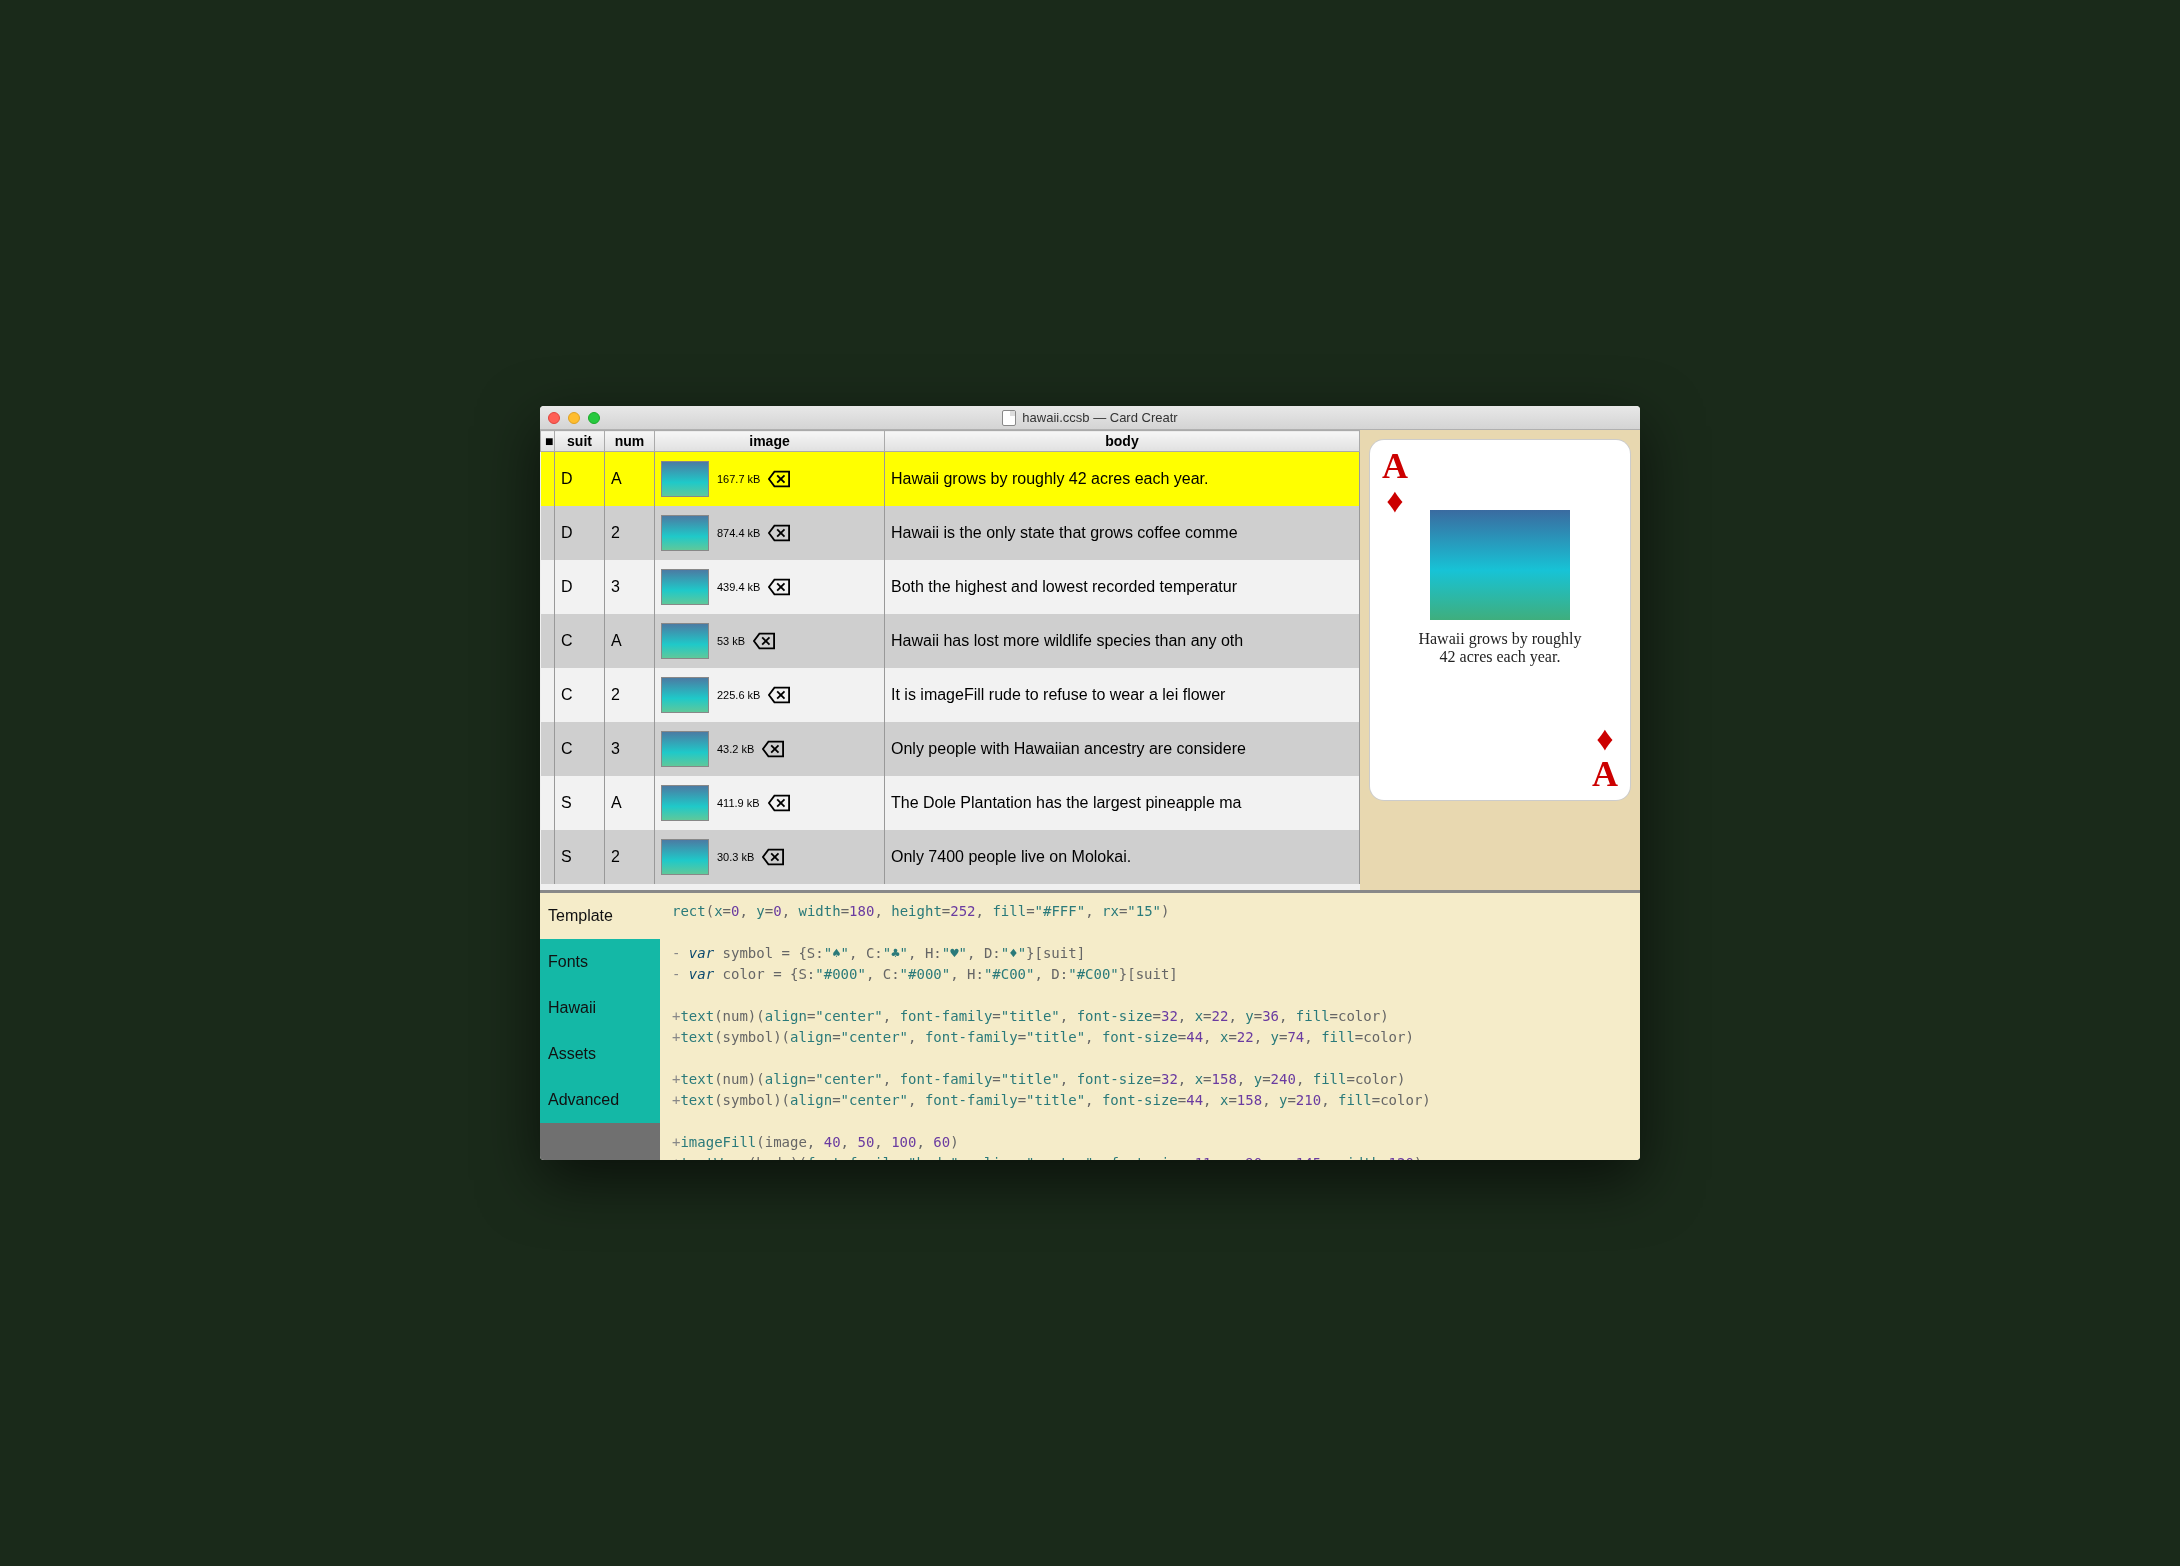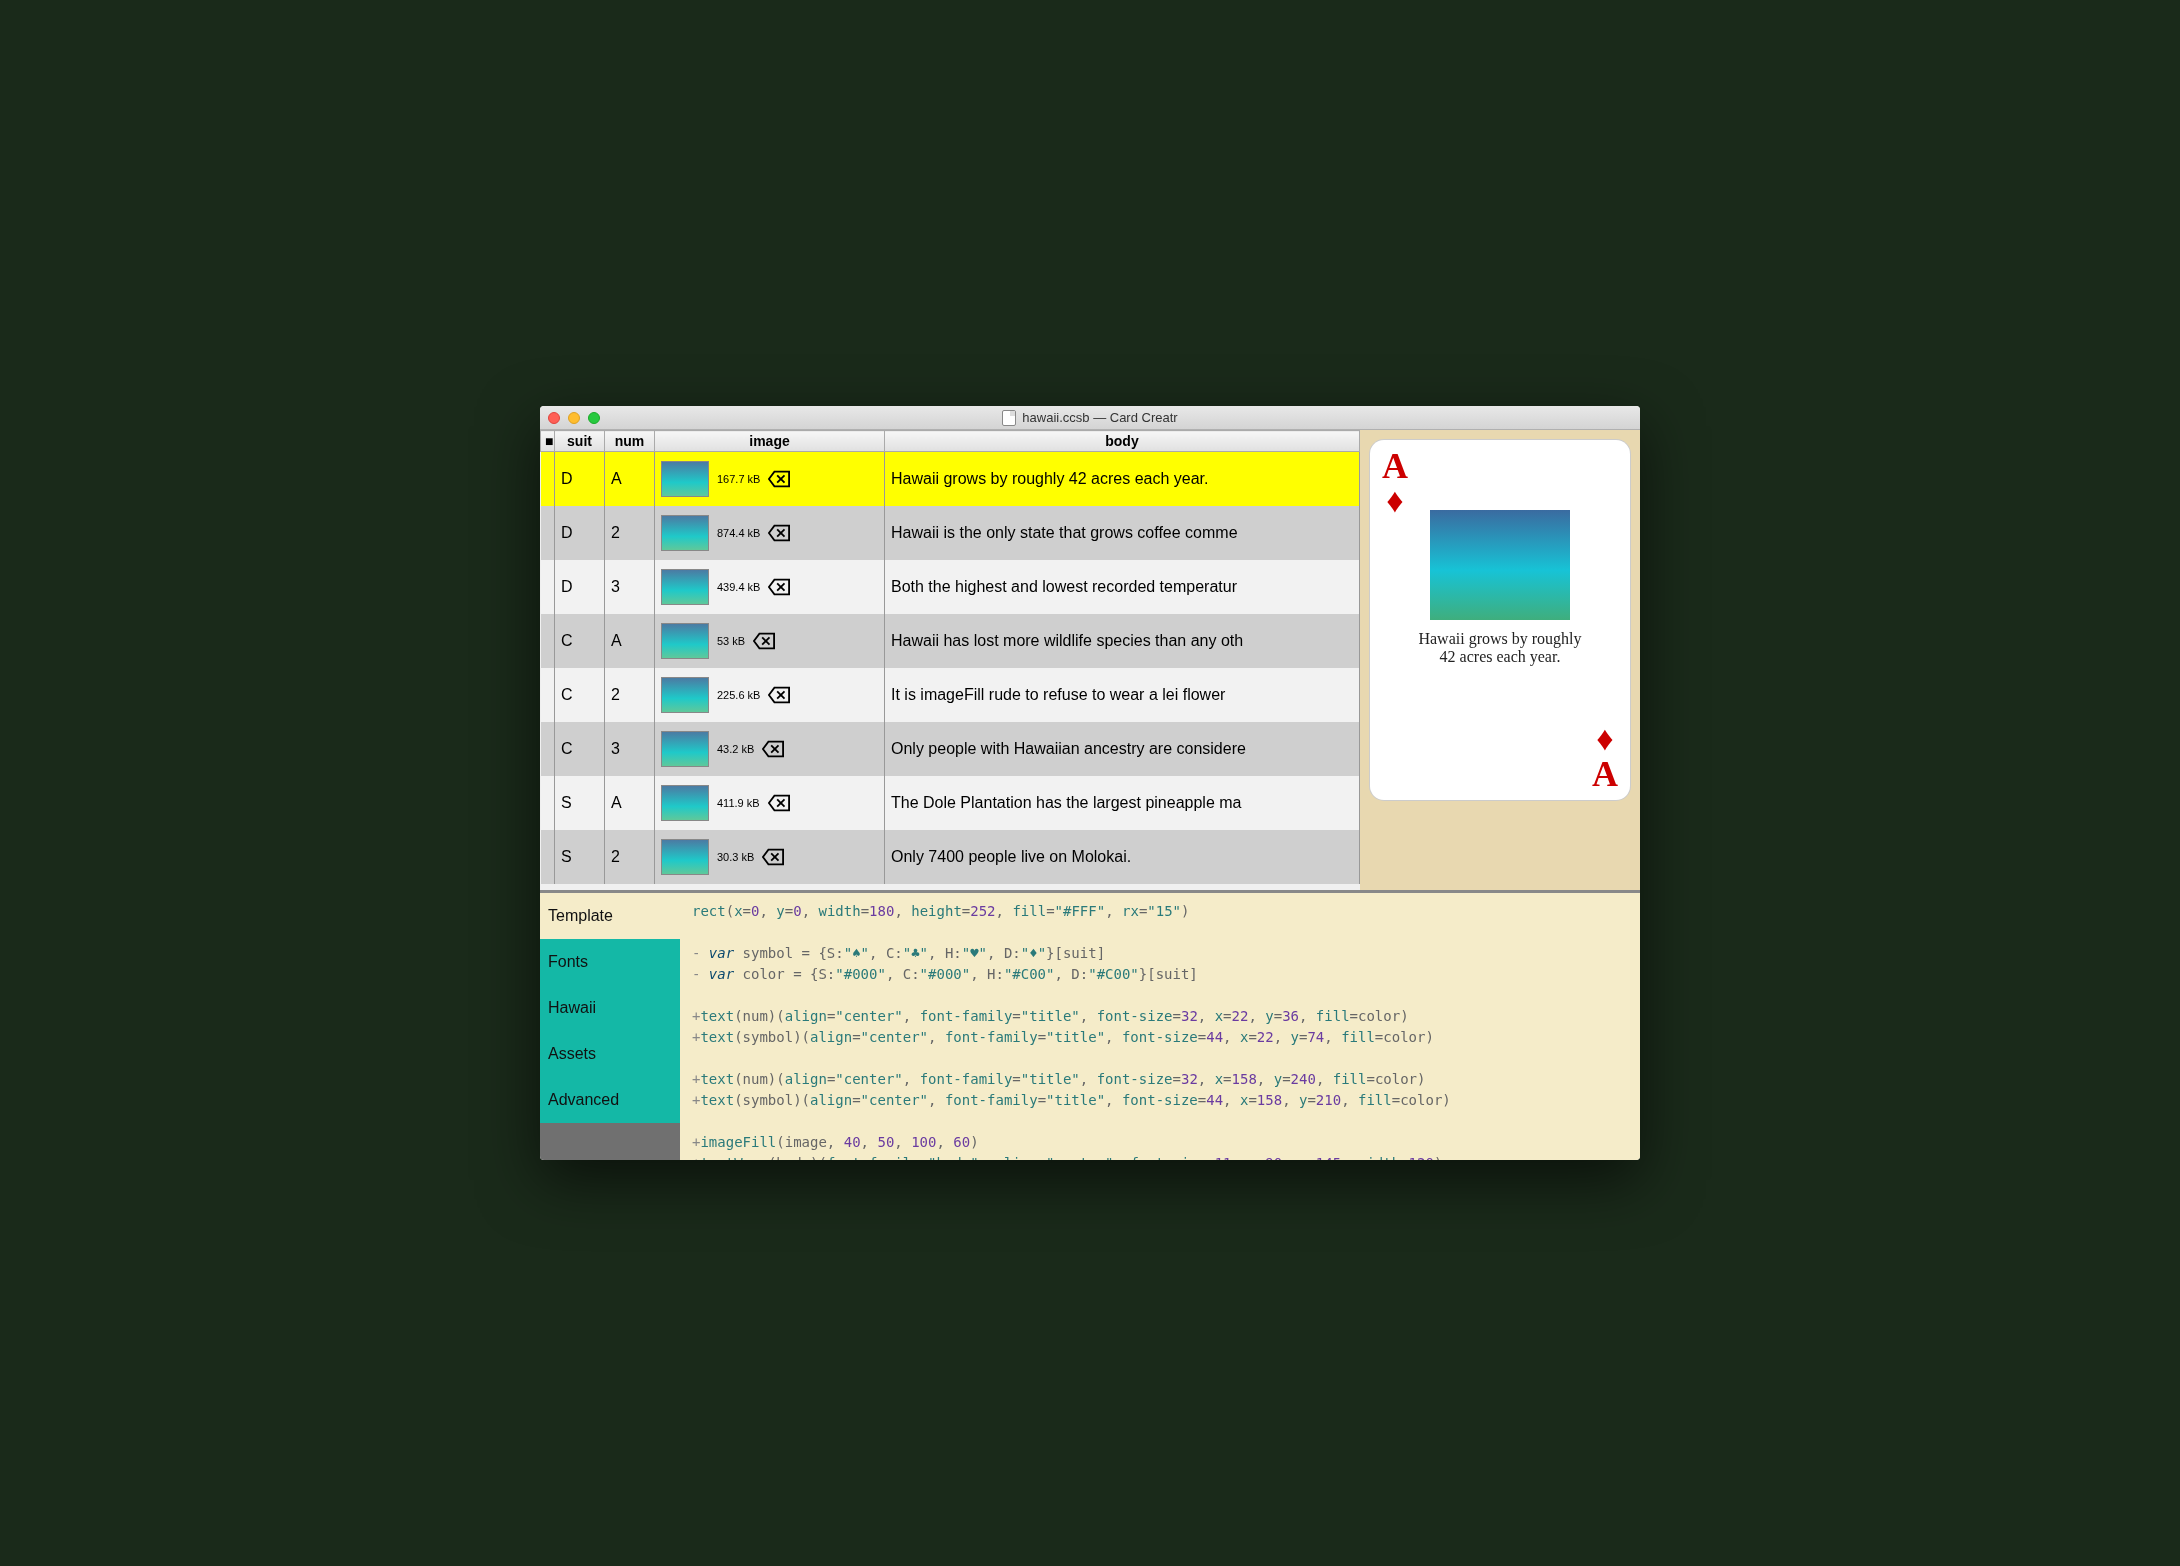--- a/index.html
+++ b/index.html
@@ -101,21 +101,21 @@
     position: absolute; top: 70px; left: 50%; transform: translateX(-50%);
     width: 140px; height: 110px;
     background: linear-gradient(180deg,#3a6ba0 0%,#17c3d6 55%,#3fae7d 100%);
   }
   .card-body {
     position: absolute; top: 190px; left: 40px; right: 40px;
     text-align: center; font-size: 16px; color: #222;
   }
   .lower { display: flex; border-top: 3px solid #888; height: 270px; }
   .tabs {
-    width: 140px; background: #707070;
+    width: 120px; background: #707070;
     display: flex; flex-direction: column;
   }
   .tab {
     padding: 14px 8px; font-size: 16px; color: #111;
     background: #14b8a6; cursor: pointer;
     overflow: hidden;
   }
   .tab.active { background: #f5ecc9; }
   .editor {
     flex: 1; background: #f5ecc9;

